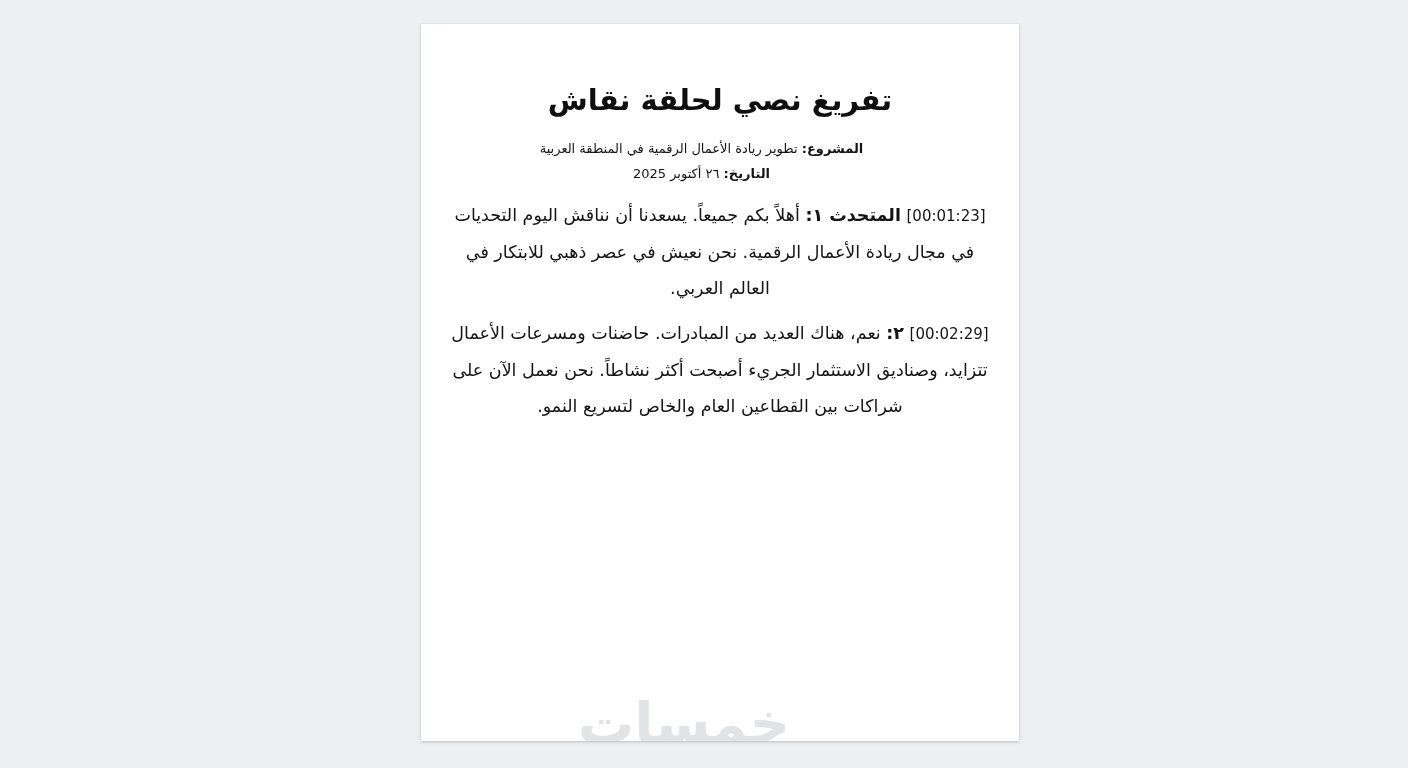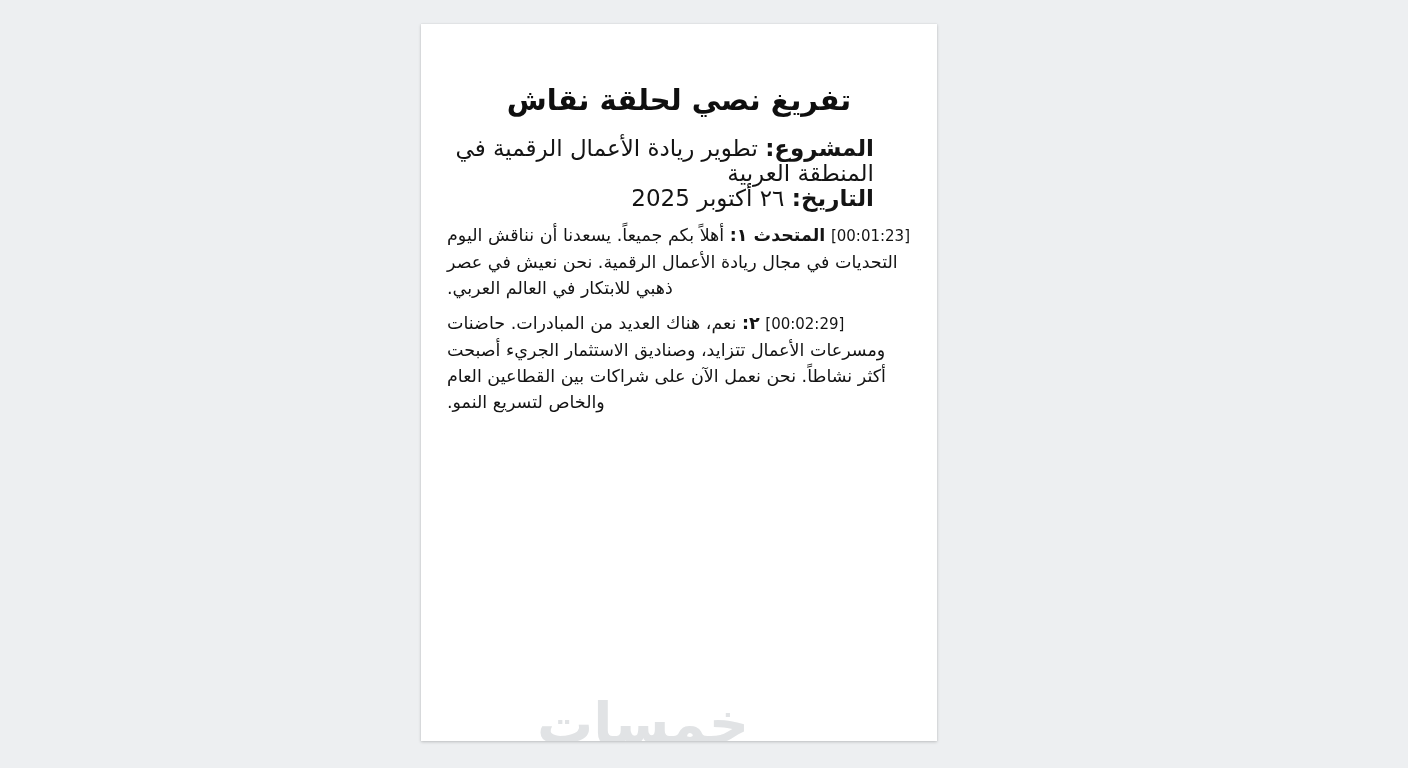--- a/index.html
+++ b/index.html
@@ -11,50 +11,50 @@
     height: 768px;
     background: #edeff1;
     position: relative;
     overflow: hidden;
     font-family: "DejaVu Sans", sans-serif;
   }
   .page {
     position: absolute;
     left: 421px;
     top: 24px;
-    width: 516px;
+    width: 598px;
     height: 717px;
     box-sizing: border-box;
     padding: 57px 26px 0 26px;
     background: #ffffff;
     box-shadow: 0 1px 3px rgba(0,0,0,0.20), 0 0 1px rgba(0,0,0,0.10);
     overflow: hidden;
     direction: rtl;
     color: #141414;
   }
   .title {
     margin: 0;
     font-size: 29px;
     line-height: 38px;
     font-weight: bold;
     text-align: center;
     color: #0f0f0f;
   }
   .meta {
     margin: 17px 37px 0 0;
-    font-size: 23px;
+    font-size: 13px;
     line-height: 25px;
-    text-align: right;
+    text-align: center;
   }
   .meta-line b { font-weight: bold; }
   .transcript p.turn {
     margin: 9px 0 0 0;
     font-size: 17.5px;
-    line-height: 26px;
-    text-align: left;
+    line-height: 36px;
+    text-align: center;
   }
   .transcript p.turn:first-child { margin-top: 11px; }
   .ts {
     font-size: 15px;
     color: #141414;
   }
   .speaker { font-weight: bold; }
   .watermark {
     position: absolute;
     bottom: -15px;

